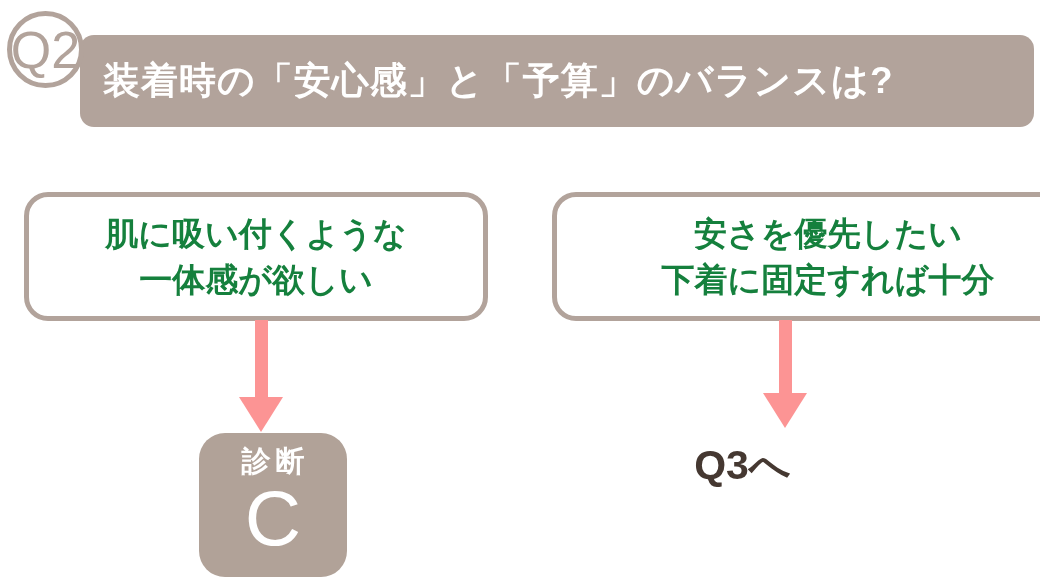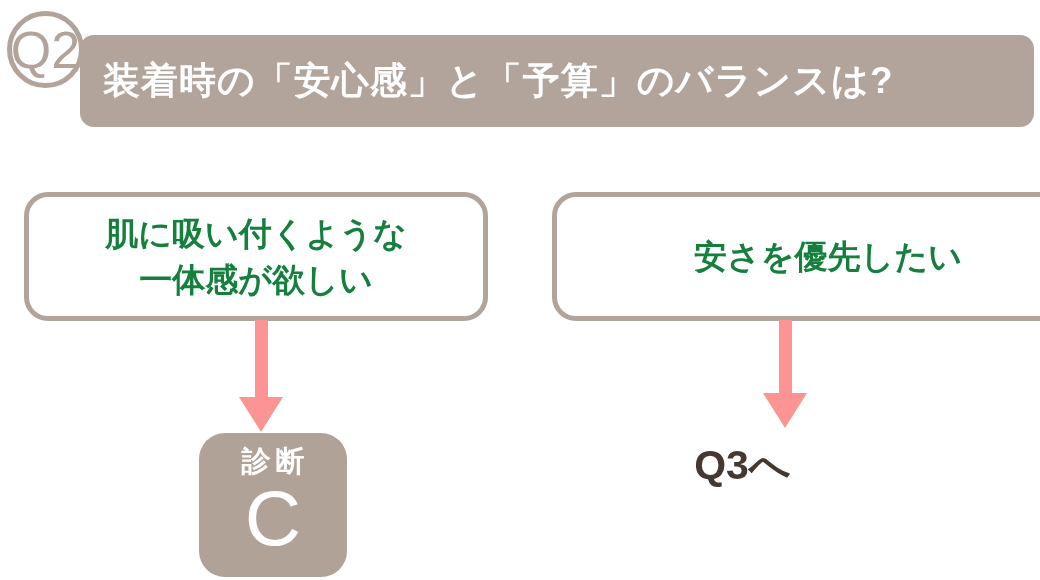--- a/index.html
+++ b/index.html
@@ -161,20 +161,21 @@
     <span class="qtitle">装着時の「安心感」と「予算」のバランスは?</span>
   </div>
 
   <div class="option option-left">
     <span>肌に吸い付くような</span>
     <span>一体感が欲しい</span>
   </div>
 
   <div class="option option-right">
     <span>安さを優先したい</span>
+    <span>下着に固定すれば十分</span>
   </div>
 
   <div class="arrow arrow-left">
     <div class="stem"></div>
     <div class="head"></div>
   </div>
 
   <div class="arrow arrow-right">
     <div class="stem"></div>
     <div class="head"></div>

